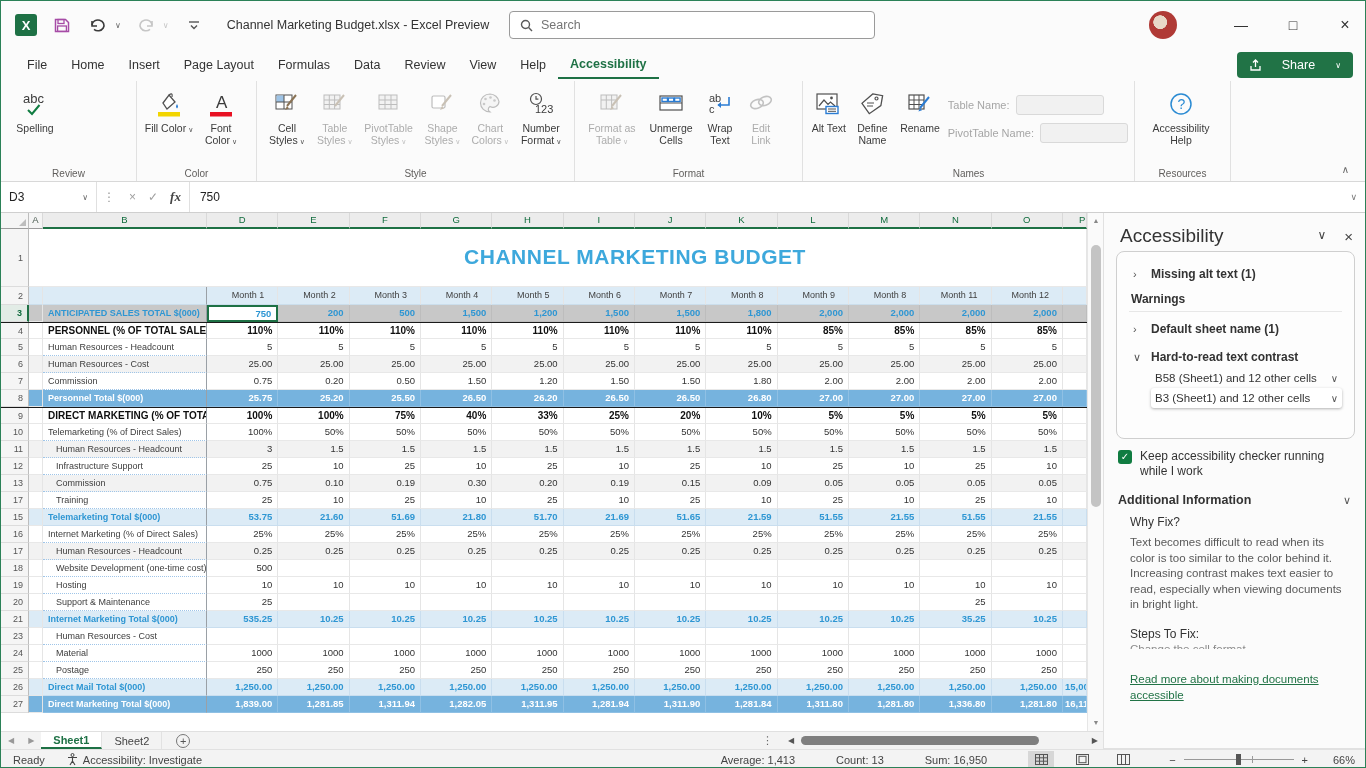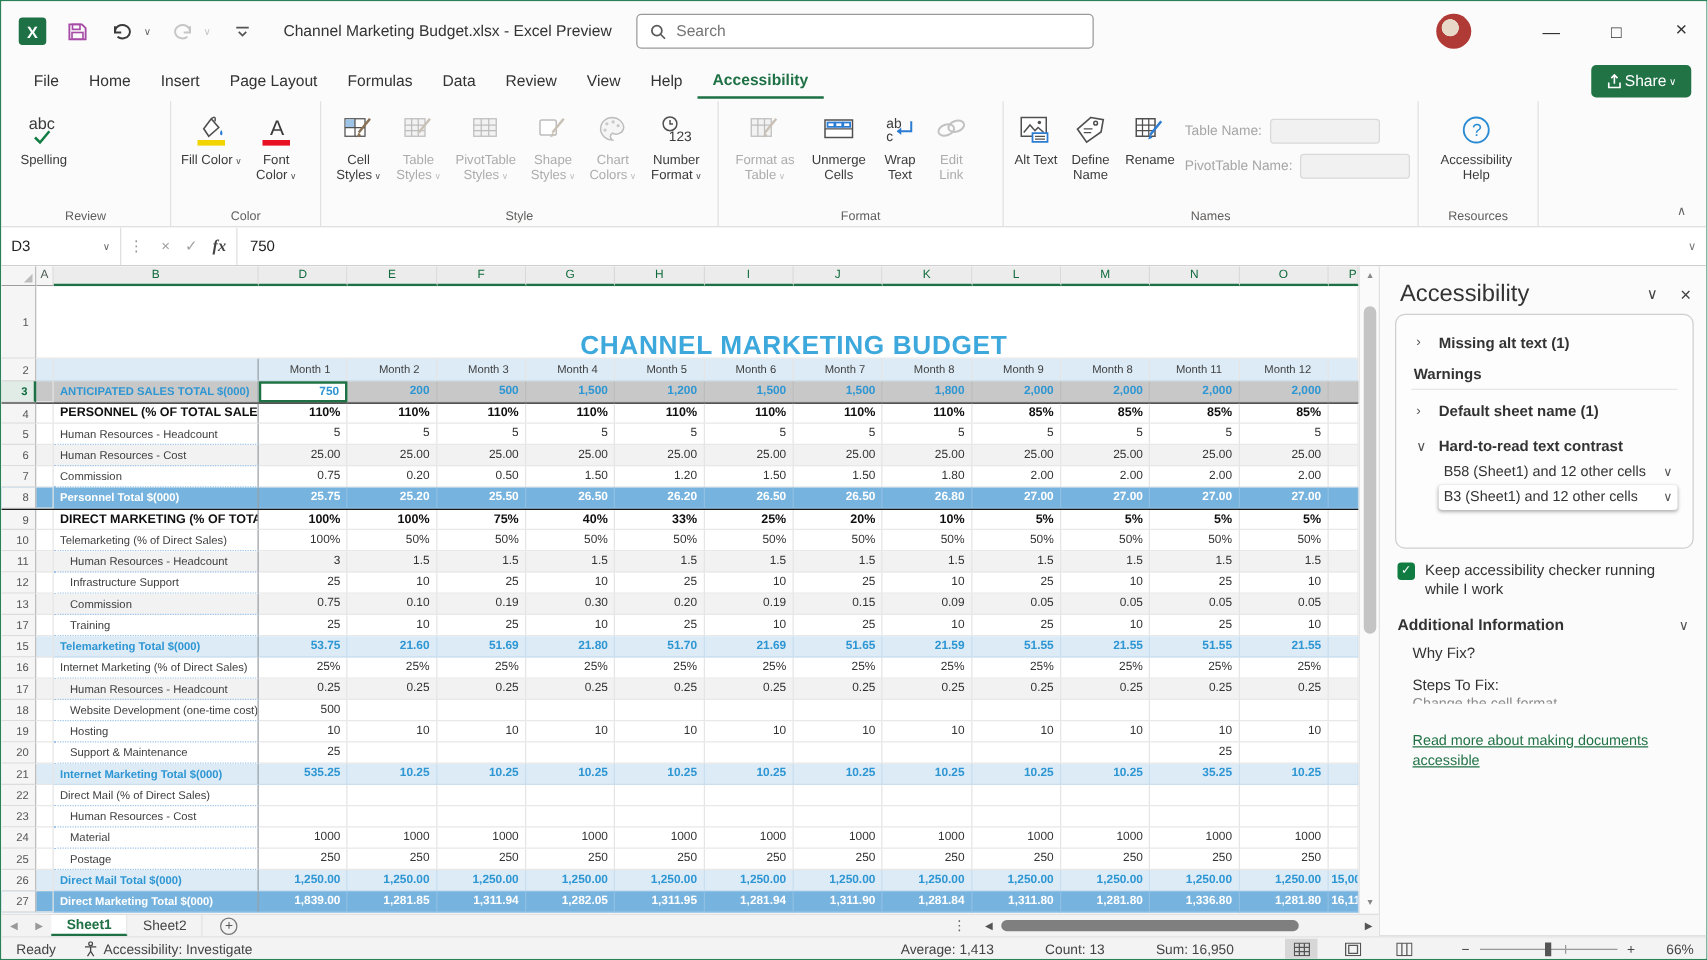--- a/index.html
+++ b/index.html
@@ -17,21 +17,21 @@
   .searchbox { position:absolute; left:508px; top:10px; width:366px; height:28px; background:#fff; border:1px solid #9A9A9A; border-radius:4px; display:flex; align-items:center; padding-left:10px; gap:8px; }
   .searchbox span.ph { color:#757575; font-size:12.5px; }
   .tb-right { position:absolute; right:0; top:0; height:48px; display:flex; align-items:center; gap:8px; }
   .avatar { width:28px; height:28px; border-radius:50%; background:radial-gradient(circle at 40% 40%, #E8D8C8 0 28%, #B03A36 30% 100%); margin-right:34px; }
   .winbtn { width:44px; height:40px; display:flex; align-items:center; justify-content:center; font-size:14px; color:#333; }
 
   
   .tabrow { position:absolute; top:48px; left:0; width:1366px; height:32px; display:flex; align-items:center; padding-left:14px; background:#FBFBFB; }
   .mtab { padding:6px 12px; font-size:12.5px; color:#333; white-space:nowrap; }
   .mtab.active { color:#1E7145; font-weight:bold; border-bottom:2.5px solid #1E7145; }
-  .share-btn { position:absolute; right:14px; top:3px; height:26px; background:#217346; color:#fff; border-radius:4px; display:flex; align-items:center; gap:2px; padding:0 12px; font-size:12.5px; }
+  .share-btn { position:absolute; right:14px; top:3px; height:26px; background:#217346; color:#fff; border-radius:4px; display:flex; align-items:center; gap:20px; padding:0 12px; font-size:12.5px; }
 
   
   .ribbon { position:absolute; top:80px; left:0; width:1366px; height:101px; background:#FBFBFB; border-bottom:1px solid #D8D8D8; display:flex; }
   .rgroup { position:relative; height:100%; border-right:1px solid #E1E1E1; padding:4px 6px 16px 6px; display:flex; align-items:flex-start; }
   .glabel { position:absolute; bottom:2px; left:0; right:0; text-align:center; font-size:10px; color:#605E5C; }
   .bigbtn { width:56px; display:flex; flex-direction:column; align-items:center; padding-top:4px; }
   .bigbtn .bicon { height:30px; display:flex; align-items:center; justify-content:center; }
   .bigbtn .blab { font-size:10.5px; line-height:12px; color:#3B3B3B; text-align:center; margin-top:3px; }
   .bigbtn.dis .blab { color:#ACACAC; }
   .dd::after { content:"∨"; font-size:7px; color:#555; margin-left:2px; }
@@ -64,21 +64,21 @@
   .grow { display:flex; position:relative; }
   .rowhdr { width:28px; background:#F5F5F5; border-right:1px solid #BDBDBD; border-bottom:1px solid #DCDCDC; font-size:9px; color:#555; text-align:right; padding-right:5px; line-height:16px; flex:none; }
   .rowhdr.selr { background:#E2ECE6; color:#0E6B3C; border-right:2px solid #1E7145; font-weight:bold; }
   .c { flex:none; overflow:hidden; white-space:nowrap; font-size:9.5px; color:#333; border-right:1px solid #E5E5E5; border-bottom:1px solid #E8E8E8; line-height:16px; }
   .cv, .cp { text-align:right; padding-right:5px; }
   .cp { padding-right:0; padding-left:2px; text-align:left; }
   .cb { text-align:left; padding-left:5px; border-right:1px solid #9AA0A6; font-size:9px; color:#3D3D3D; }
   .cb.ind { padding-left:13px; }
   .cm { text-align:right; padding-right:13px; font-size:9px; color:#3F3F3F; }
   .r-title { background:#fff; }
-  .sheet-title { position:absolute; left:206px; top:16px; width:856px; text-align:center; font-size:21px; font-weight:bold; color:#3DA8DC; letter-spacing:.5px;margin-top:20px; }
+  .sheet-title { position:absolute; left:206px; top:16px; width:856px; text-align:center; font-size:21px; font-weight:bold; color:#3DA8DC; letter-spacing:.5px; }
   .r-months { background:#DCEBF6; }
   .r-months .c { border-bottom:1px solid #CBDEEC; }
   .r-sales { background:#C8C8C8; }
   .r-sales .cb, .r-sales .cv, .r-sales .cp { color:#2E96D3; font-weight:bold; border-bottom:1px solid #BDBDBD; border-right-color:#BDBDBD; }
   .r-sales .cb { border-right:1px solid #9AA0A6; }
   .r-section { border-top:1px solid #1A1A1A; }
   .r-section .cb, .r-section .cv { color:#0F0F0F; font-weight:bold; font-size:10px; }
   .r-item .cb { border-bottom:1px dotted #9FC5E8; }
   .grow.shade { background:#F2F2F2; }
   .r-total-dark { background:#76B3DE; }
@@ -839,38 +839,20 @@
         <div class="c cv" style="width: 71.33px;">10.25</div>
         <div class="c cv" style="width: 71.33px;">10.25</div>
         <div class="c cv" style="width: 71.33px;">10.25</div>
         <div class="c cv" style="width: 71.33px;">10.25</div>
         <div class="c cv" style="width: 71.33px;">10.25</div>
         <div class="c cv" style="width: 71.33px;">35.25</div>
         <div class="c cv" style="width: 71.33px;">10.25</div>
         <div class="c cp" style="width: 24px;"></div>
       </div>
       <div class="grow r-item" style="height: 17px;">
-        <div class="rowhdr" style="line-height: 17px;">22</div>
-        <div class="c ca" style="width: 14px;"></div>
-        <div class="c cb" style="width: 164px;">Direct Mail (% of Direct Sales)</div>
-        <div class="c cv" style="width: 71.33px;"></div>
-        <div class="c cv" style="width: 71.33px;"></div>
-        <div class="c cv" style="width: 71.33px;"></div>
-        <div class="c cv" style="width: 71.33px;"></div>
-        <div class="c cv" style="width: 71.33px;"></div>
-        <div class="c cv" style="width: 71.33px;"></div>
-        <div class="c cv" style="width: 71.33px;"></div>
-        <div class="c cv" style="width: 71.33px;"></div>
-        <div class="c cv" style="width: 71.33px;"></div>
-        <div class="c cv" style="width: 71.33px;"></div>
-        <div class="c cv" style="width: 71.33px;"></div>
-        <div class="c cv" style="width: 71.33px;"></div>
-        <div class="c cp" style="width: 24px;"></div>
-      </div>
-      <div class="grow r-item" style="height: 17px;">
         <div class="rowhdr" style="line-height: 17px;">23</div>
         <div class="c ca" style="width: 14px;"></div>
         <div class="c cb ind" style="width: 164px;">Human Resources - Cost</div>
         <div class="c cv" style="width: 71.33px;"></div>
         <div class="c cv" style="width: 71.33px;"></div>
         <div class="c cv" style="width: 71.33px;"></div>
         <div class="c cv" style="width: 71.33px;"></div>
         <div class="c cv" style="width: 71.33px;"></div>
         <div class="c cv" style="width: 71.33px;"></div>
         <div class="c cv" style="width: 71.33px;"></div>
@@ -999,20 +981,21 @@
     </div>
     <div class="chk-row">
       <span class="chk">✓</span>
       <span>Keep accessibility checker running while I work</span>
     </div>
     <div class="addl-head">
       <span>Additional Information</span>
       <span class="car">∨</span>
     </div>
     <div class="whyfix">Why Fix?</div>
+    <div class="whytext">Text becomes difficult to read when its color is too similar to the color behind it. Increasing contrast makes text easier to read, especially when viewing documents in bright light.</div>
     <div class="steps">Steps To Fix:</div>
     <div class="steps-clip">Change the cell format</div>
     <a class="pane-link">Read more about making documents accessible</a>
   </div>
 
   <div class="tabbar">
     <span class="tb-nav">◀</span>
     <span class="tb-nav">▶</span>
     <span class="stab active">Sheet1</span>
     <span class="stab">Sheet2</span>

